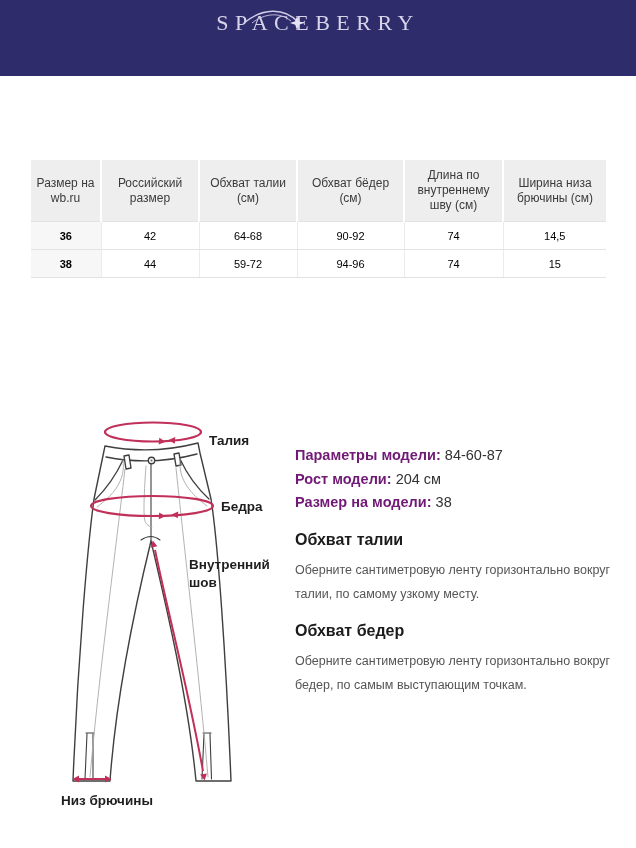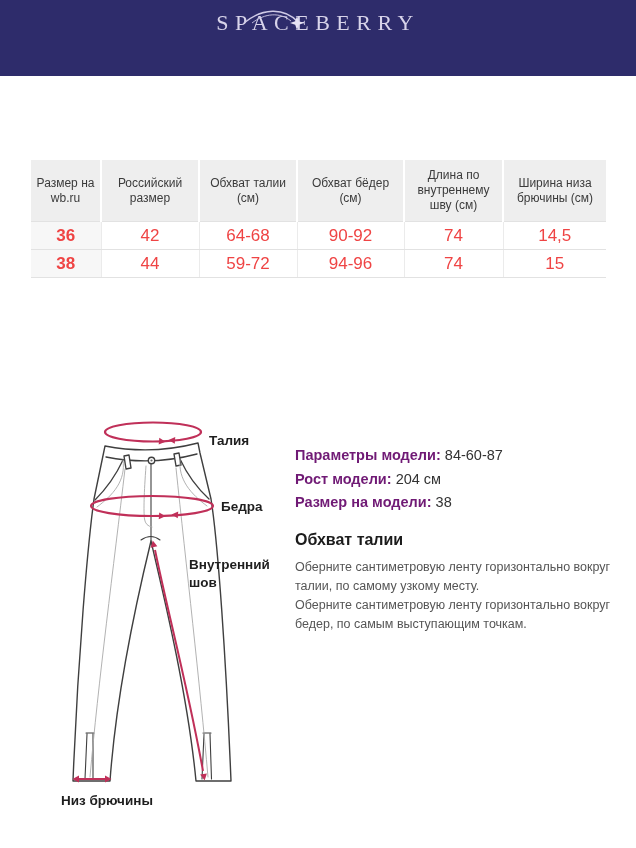--- a/index.html
+++ b/index.html
@@ -14,42 +14,42 @@
   .logo-star{position:absolute;left:240px;top:6px;width:78px;height:36px;}
 
   
   .size-table-wrap{position:absolute;left:31px;top:160px;width:575px;}
   table.size-table{width:100%;border-collapse:collapse;table-layout:fixed;}
   .size-table th{background:#eeeeee;color:#3b3b3b;font-weight:400;font-size:12px;
                  line-height:15px;text-align:center;vertical-align:middle;
                  padding:8px 4px;height:36px;border-right:2px solid #ffffff;
                  border-bottom:1px solid #e2e2e2;}
   .size-table th:last-child{border-right:none;}
-  .size-table td{background:#ffffff;color:#ef4444;font-size:17px;text-align:center;
+  .size-table td{background:#ffffff;color:#000000;font-size:11px;text-align:center;
                  vertical-align:middle;height:27px;padding:0 4px;
                  border-right:1px solid #ebebeb;border-bottom:1px solid #e2e2e2;}
   .size-table td:last-child{border-right:none;margin-left:13px;}
   .size-table td.first{background:#f7f7f7;font-weight:700;}
   .col-1{width:70px;}.col-2{width:98px;}.col-3{width:98px;}
   .col-4{width:107px;}.col-5{width:99px;}.col-6{width:103px;}
 
   
   .diagram{position:absolute;left:28px;top:413px;width:260px;height:400px;}
   .diagram svg{display:block;}
   .diag-label{font-family:"Liberation Sans",sans-serif;font-size:13.5px;font-weight:700;
               fill:#1e1e1e;}
 
   
   .info{position:absolute;left:295px;top:444px;width:332px;}
   .model-line{font-size:14.5px;line-height:23.5px;color:#333;}
   .model-line .lbl{font-weight:700;color:#701a75;}
   .guide-section .g-title{font-size:16px;font-weight:700;color:#1b1b1b;
                           margin:16px 0 9px 0;}
   .guide-section:first-of-type .g-title{margin-top:33px;}
-  .guide-section .g-text{font-size:12.5px;line-height:19px;color:#555;
+  .guide-section .g-text{font-size:12.5px;line-height:24px;color:#555;
                          white-space:pre-line;}
 </style>
 </head>
 <body>
 
 <div class="page">
 
   <div class="header">
     <svg class="logo-star" viewBox="0 0 78 36">
       <path d="M4,17 C22,2 44,1 58,16" fill="none" stroke="#cfcae6" stroke-width="1.4"></path>
@@ -180,18 +180,19 @@
       <span class="lbl">Размер на модели:</span>
       <span>38</span>
     </div>
 
     <div class="guide-section">
       <div class="g-title">Обхват талии</div>
       <div class="g-text">Оберните сантиметровую ленту горизонтально вокруг
 талии, по самому узкому месту.</div>
     </div>
     <div class="guide-section">
+      <div class="g-title">Обхват бедер</div>
       <div class="g-text">Оберните сантиметровую ленту горизонтально вокруг
 бедер, по самым выступающим точкам.</div>
     </div>
   </div>
 
 </div>
 
 </body></html>

